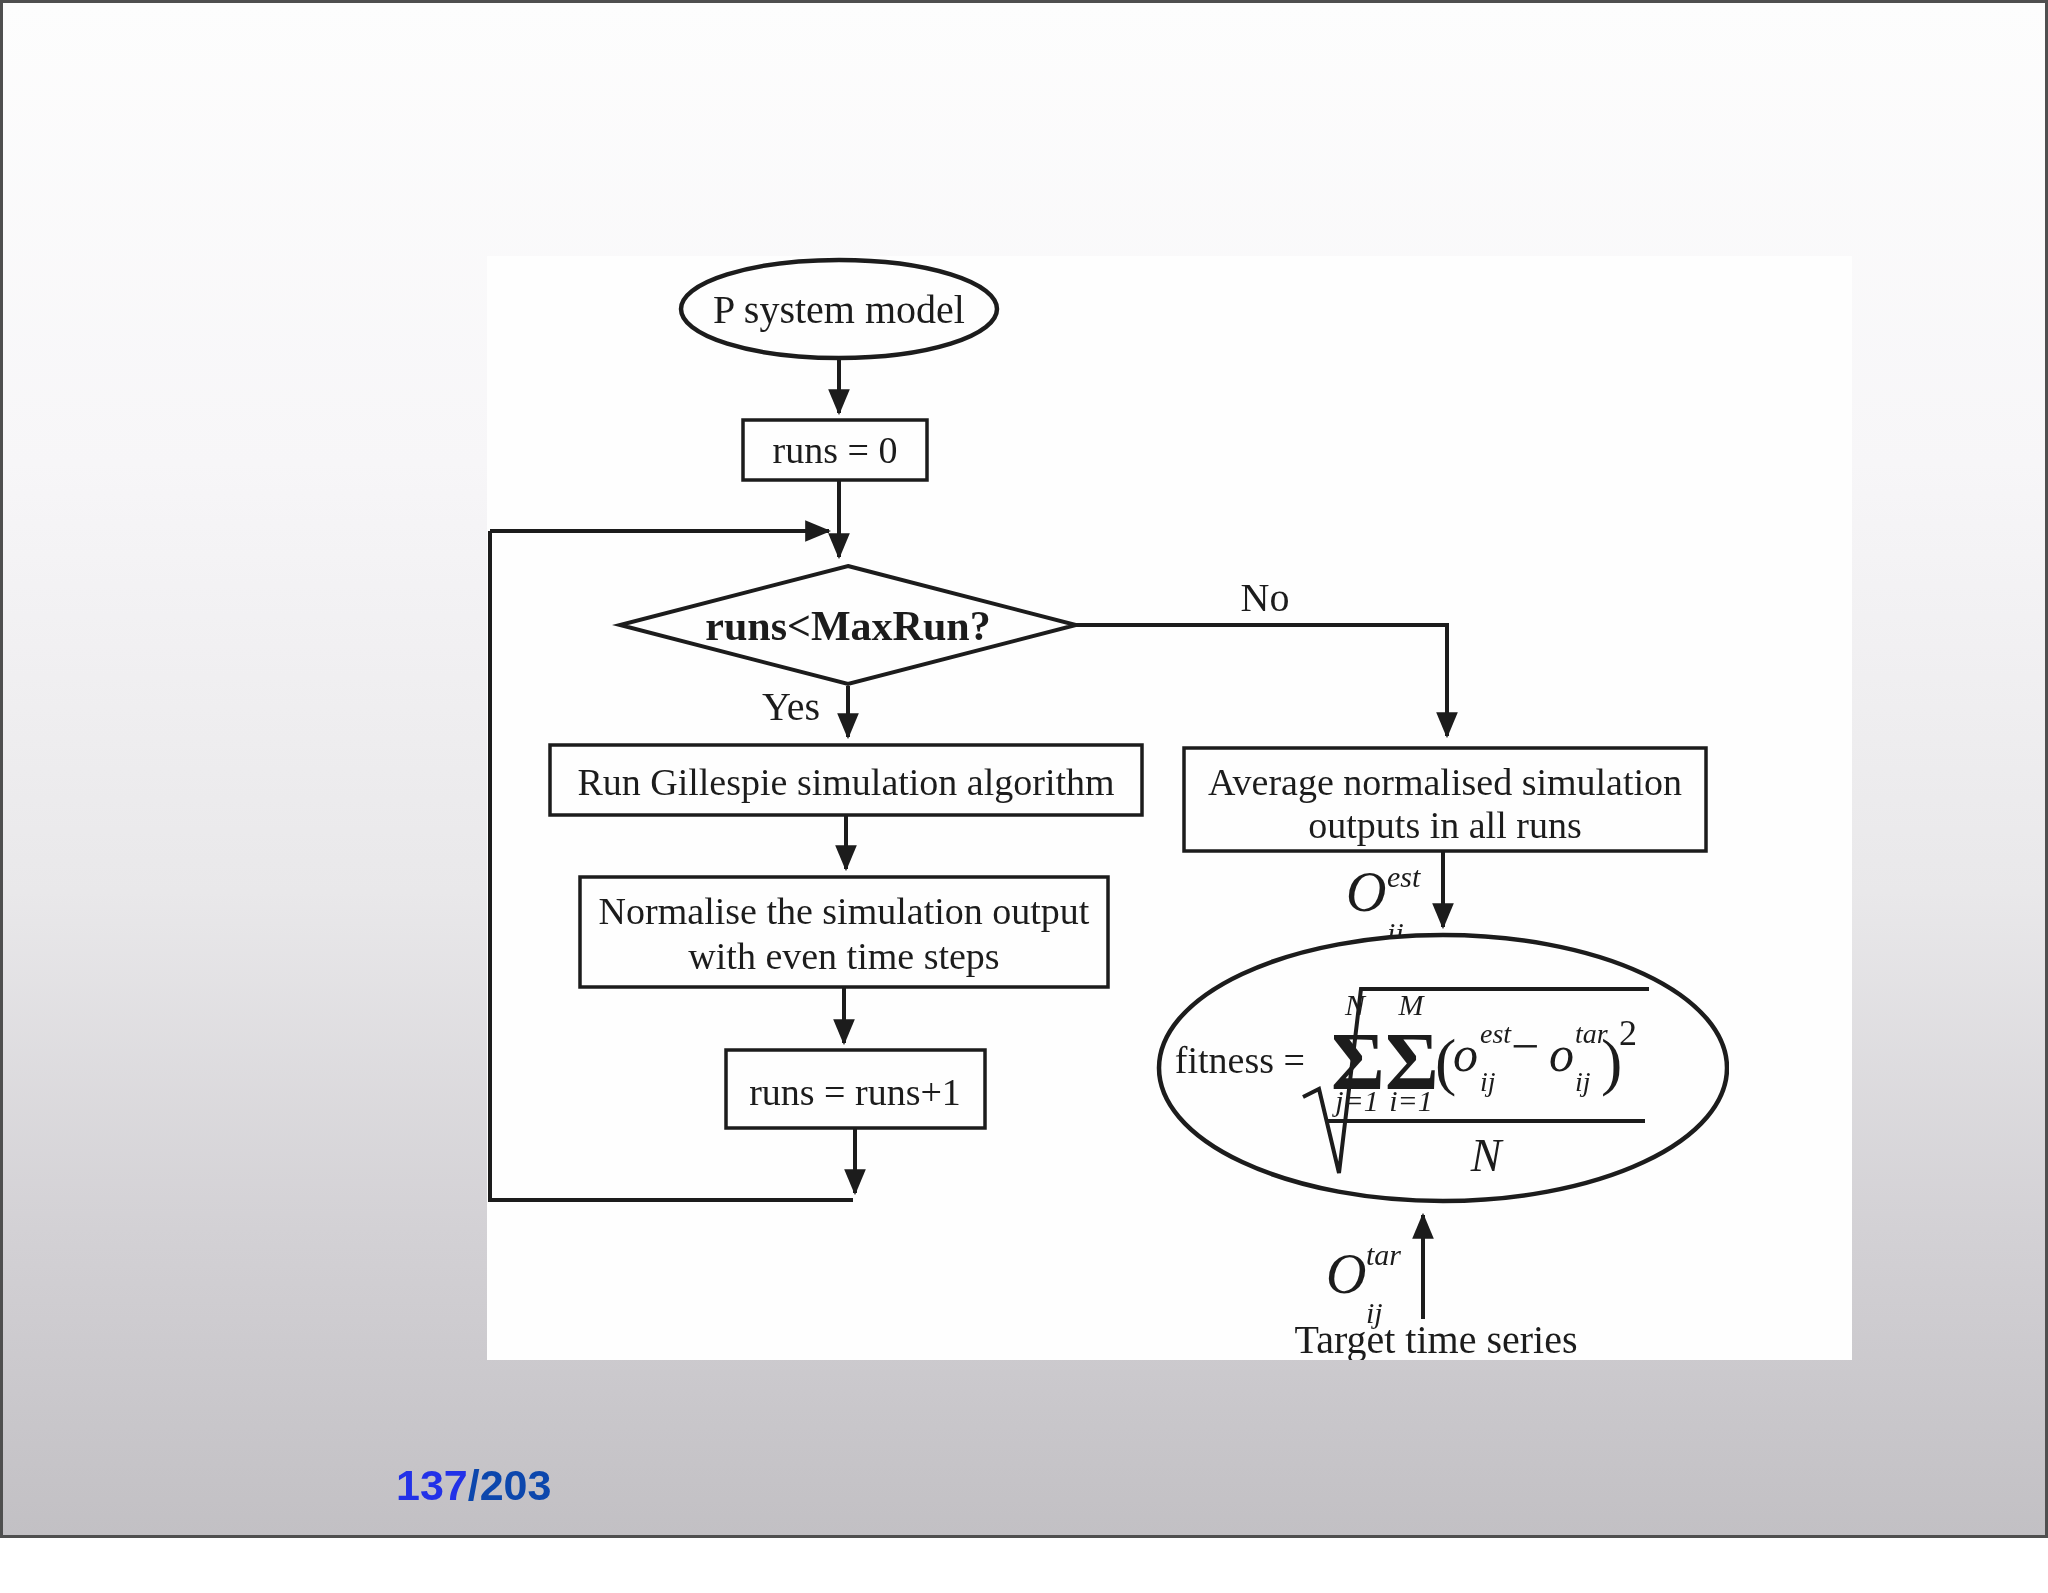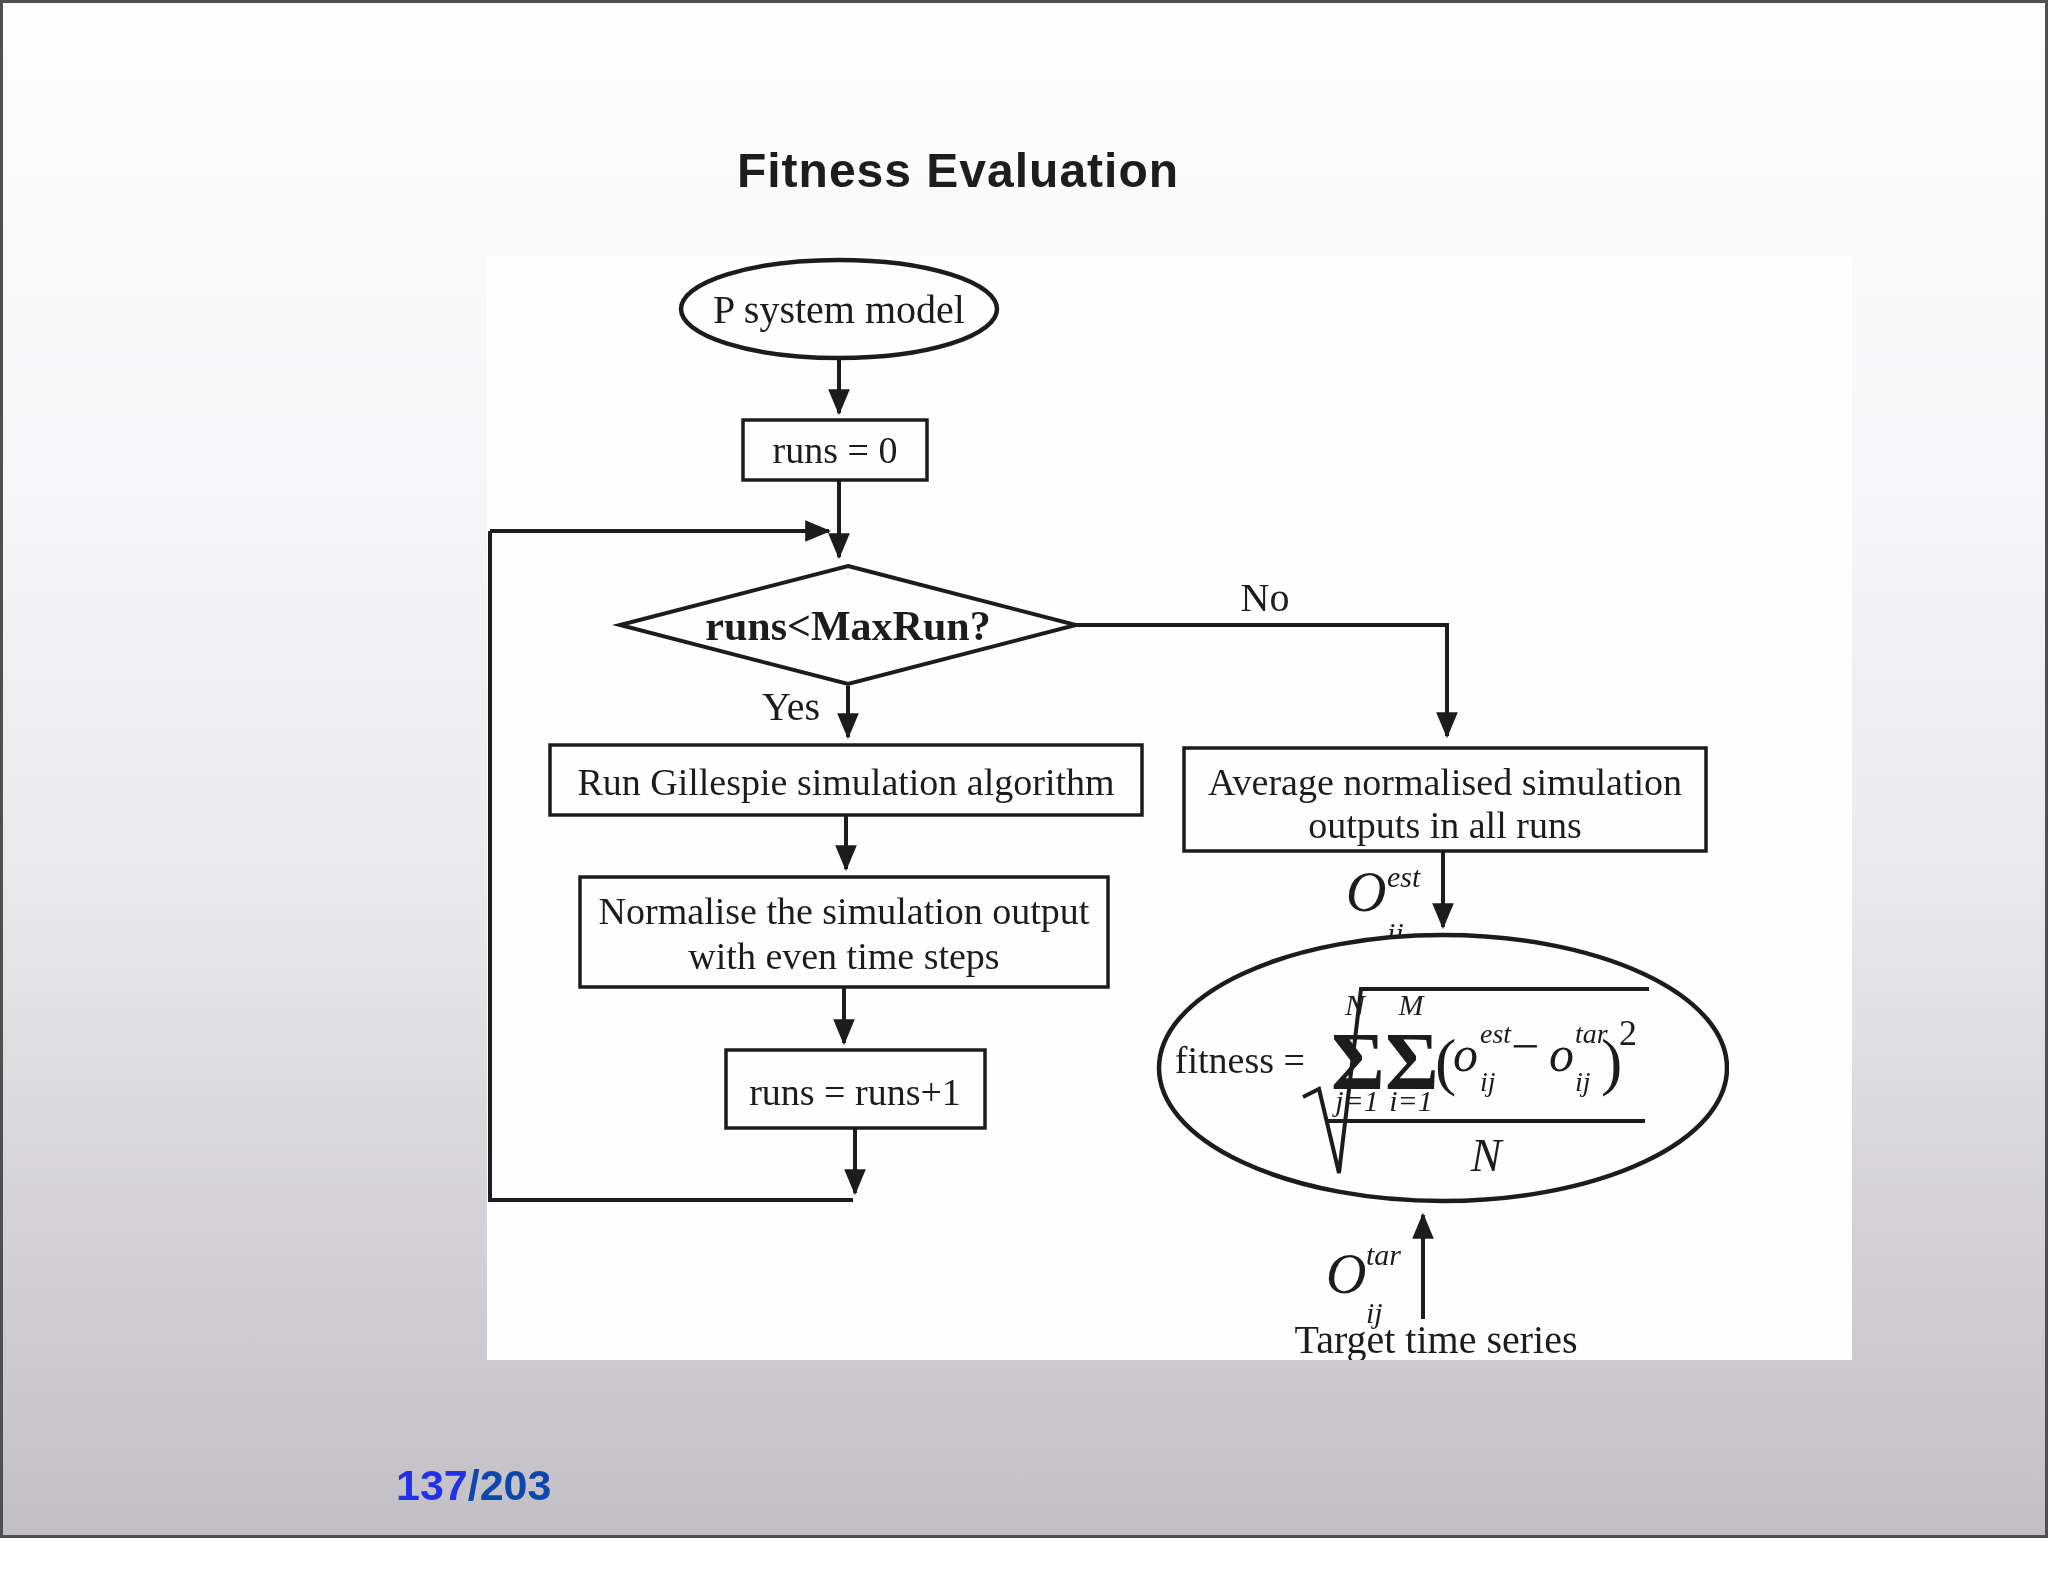--- a/index.html
+++ b/index.html
@@ -22,21 +22,20 @@
   .bd{font-weight:bold;}
   .shape{fill:#fefefe;stroke:#1c1c1c;}
   .wire{fill:none;stroke:#1c1c1c;stroke-width:4;}
 </style>
 </head>
 <body>
 
 <div class="stage">
   <div class="slide">
 
-    <div class="slide-title">Fitness Evaluation</div>
 
     <div class="panel">
       <svg viewBox="484 253 1242 1104" xmlns="http://www.w3.org/2000/svg">
         <defs>
           <marker id="arr" viewBox="0 0 12 10" refX="11" refY="5" markerWidth="26" markerHeight="22" orient="auto" markerUnits="userSpaceOnUse">
             <path d="M0,0 L12,5 L0,10 Z" fill="#1c1c1c"></path>
           </marker>
         </defs>
 
         <ellipse class="shape" cx="836" cy="306" rx="158" ry="49" stroke-width="4.5"></ellipse>

